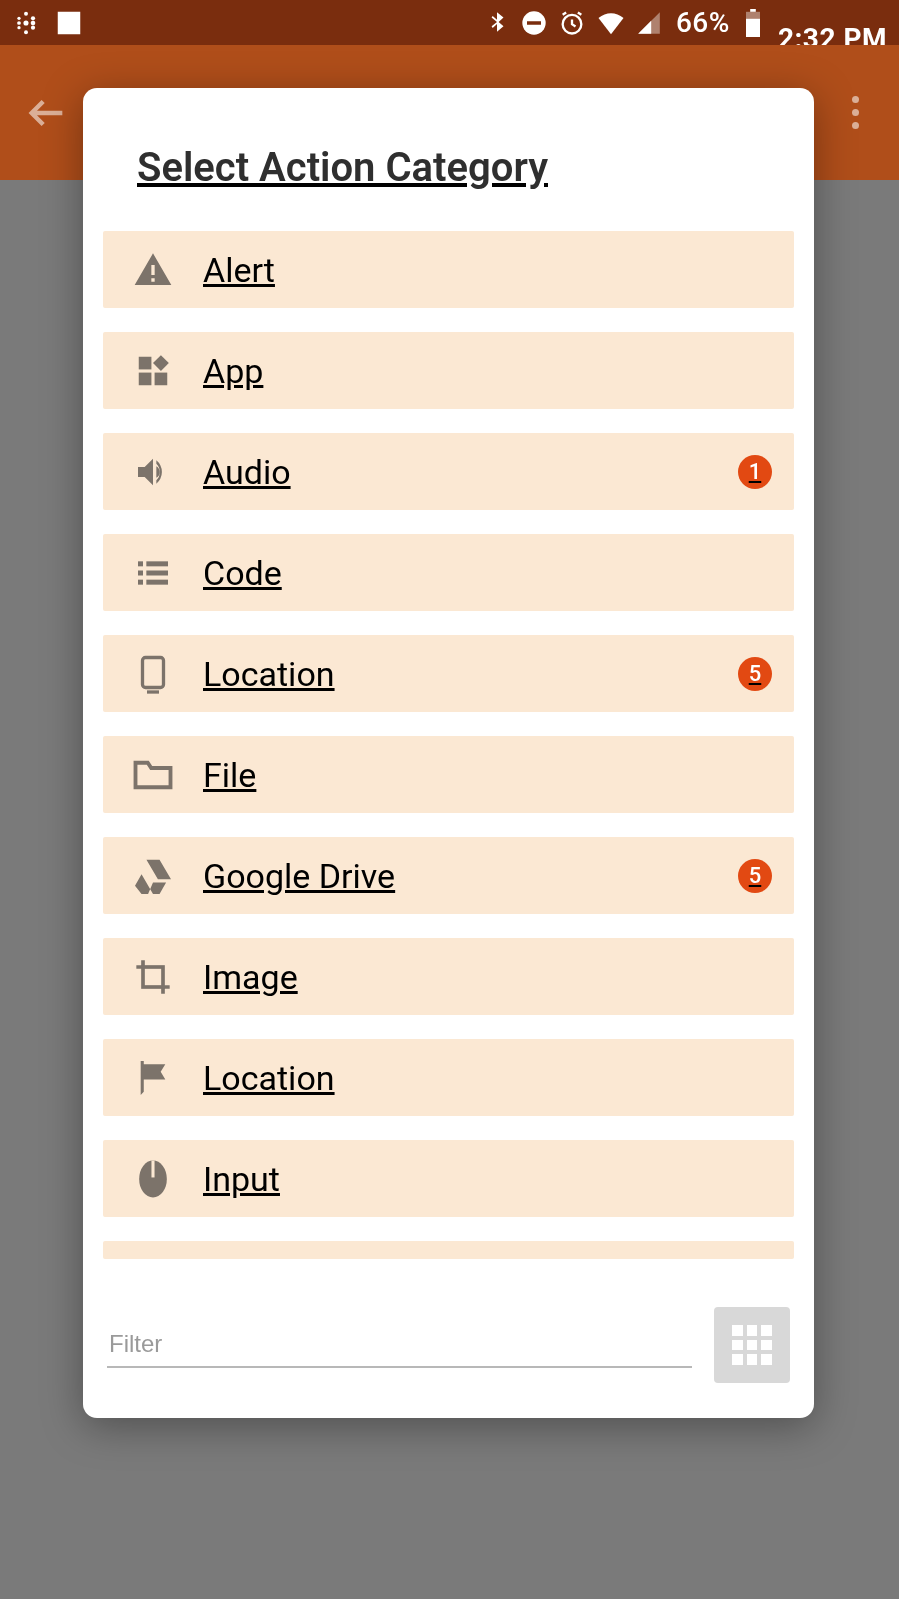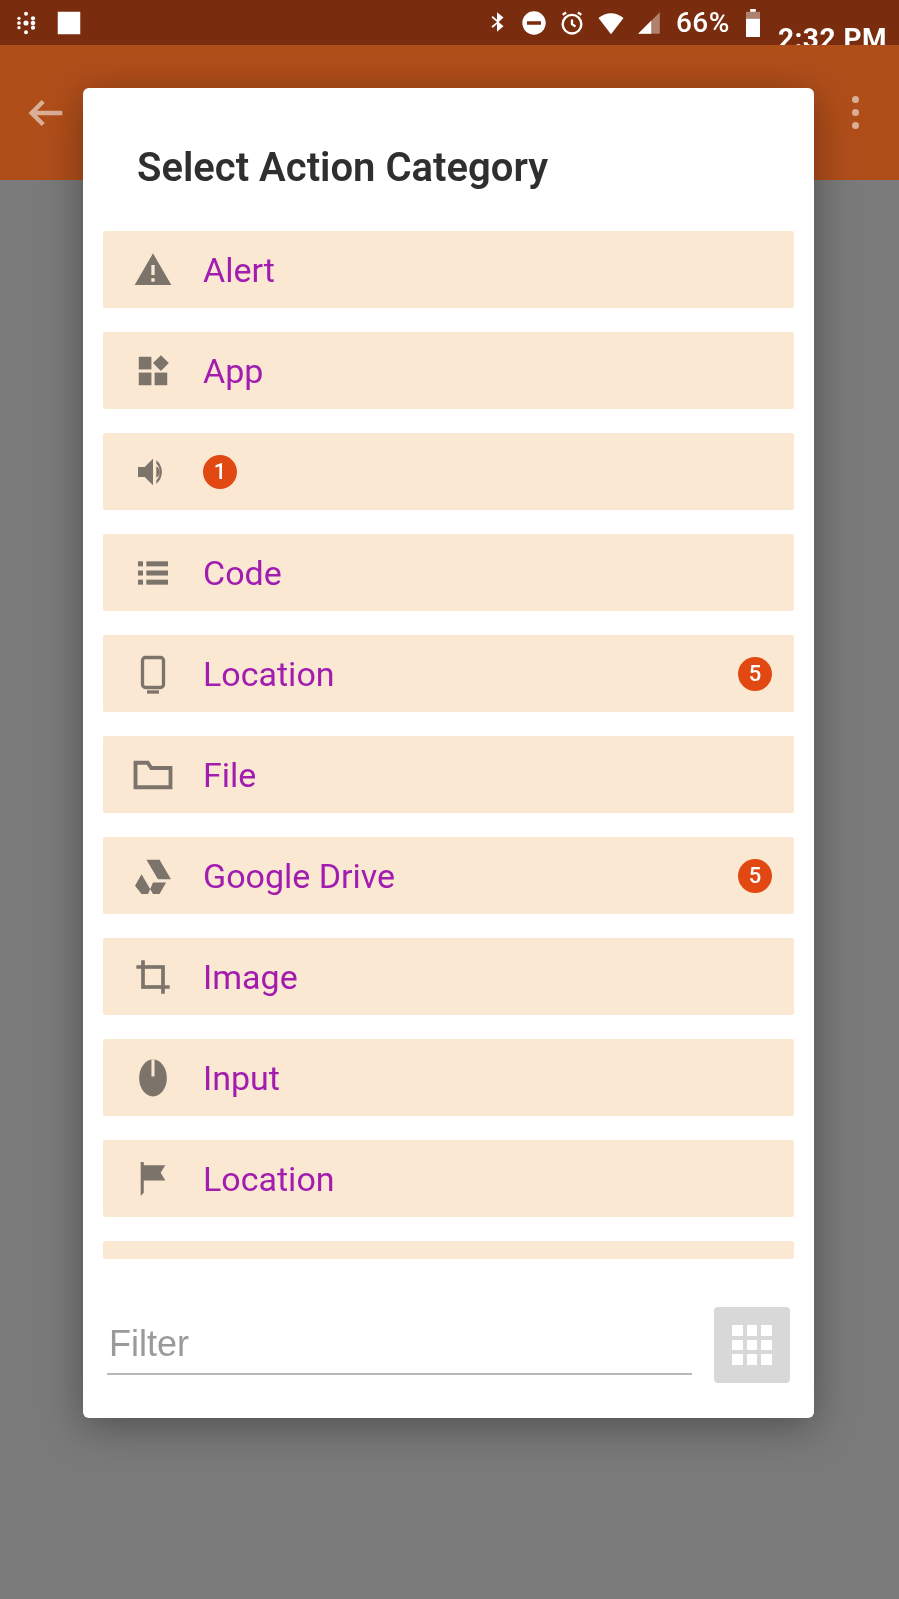--- a/index.html
+++ b/index.html
@@ -31,23 +31,23 @@
   .overflow span { width:7px; height:7px; background: rgba(255,255,255,0.55); border-radius:50%; display:block; }
 
   
   .bg-gray { position:absolute; top:180px; left:0; right:0; bottom:0; background:#7a7a7a; }
 
   
   .dialog {
     position: absolute;
     top: 88px; left: 83px; right: 85px; bottom: 181px;
     background: #fff;
-    border-radius: 6px;
+    border-radius: 14px;
     box-shadow: 0 8px 40px rgba(0,0,0,0.35);
-    display: flex; flex-direction: column;
+    display: flex; flex-direction: column; text-decoration: underline;
   }
   .dialog-title {
     font-size: 40px; font-weight: 600; color: #2f2f2f;
     padding: 56px 40px 40px 54px;
   }
   .dialog-list {
     flex: 1 1 auto; overflow: hidden;
     padding: 0 20px;
     display:flex; flex-direction:column; gap:24px;
   }
@@ -57,42 +57,42 @@
     display: flex; align-items: center;
     border-radius: 2px;
     cursor: pointer;
   }
   .cat-item.peek { height: 18px; align-items:flex-start; overflow:hidden; }
   .cat-icon {
     width: 100px; display:flex; align-items:center; justify-content:center;
     color: #7c736a;
   }
   .cat-label {
-    font-size: 34px; color: #a21caf; flex: 1 1 auto;
+    font-size: 34px; color: #000000; flex: 1 1 auto;
   }
   .cat-badge {
     width: 34px; height: 34px; border-radius: 50%;
     background: #e24912; color:#fff;
     display:flex; align-items:center; justify-content:center;
     font-size: 22px; font-weight: 500;
     margin-right: 22px;
   }
 
   
   .dialog-footer {
     height: 140px;
     display:flex; align-items:center;
     padding: 0 24px 6px 24px;
     gap: 22px;
   }
   .filter-wrap { flex:1 1 auto; }
   .filter-input {
     width: 100%;
     border: none; border-bottom: 2px solid #b8b8b8;
-    font-size: 36px; color:#333;
+    font-size: 24px; color:#333;
     padding: 8px 2px;
     outline: none;
     background: transparent;
   }
   .filter-input::placeholder { color: #9a9a9a; }
   .grid-btn {
     width: 76px; height: 76px;
     background: #d8d8d8; border:none; border-radius:4px;
     display:flex; align-items:center; justify-content:center;
     cursor:pointer;
@@ -209,20 +209,21 @@
       </span>
       <span class="cat-label">App</span>
     </div>
 
     <div class="cat-item">
       <span class="cat-icon">
         <svg width="40" height="40" viewBox="0 0 24 24" fill="currentColor">
             <path d="M3 9v6h4l5 5V4L7 9H3zm13 3a4 4 0 0 0-2-3.5v7A4 4 0 0 0 16 12zm-2-7v2a7 7 0 0 1 0 10v2a9 9 0 0 0 0-14z"></path>
           </svg>
       </span>
+      <span class="cat-label">Audio</span>
       <span class="cat-badge">1</span>
     </div>
 
     <div class="cat-item">
       <span class="cat-icon">
         <svg width="40" height="40" viewBox="0 0 24 24" fill="currentColor">
             <rect x="3" y="5" width="3" height="3"></rect>
             <rect x="8" y="5" width="13" height="3"></rect>
             <rect x="3" y="10.5" width="3" height="3"></rect>
             <rect x="8" y="10.5" width="13" height="3"></rect>
@@ -268,37 +269,37 @@
         <svg width="40" height="40" viewBox="0 0 24 24" fill="none" stroke="currentColor" stroke-width="2.2">
             <path d="M6 2v4M2 6h4M18 22v-4M22 18h-4"></path>
             <rect x="6" y="6" width="12" height="12"></rect>
           </svg>
       </span>
       <span class="cat-label">Image</span>
     </div>
 
     <div class="cat-item">
       <span class="cat-icon">
+        <svg width="38" height="40" viewBox="0 0 24 26" fill="currentColor">
+            <path d="M4 2v22l2-2V14h14l-3-5 3-5H6V2H4z"></path>
+          </svg>
+      </span>
+      <span class="cat-label">Location</span>
+    </div>
+
+    <div class="cat-item">
+      <span class="cat-icon">
         <svg width="34" height="40" viewBox="0 0 20 26" fill="currentColor">
             <ellipse cx="10" cy="13" rx="9" ry="12"></ellipse>
             <line x1="10" y1="1" x2="10" y2="12" stroke="#fbe8d3" stroke-width="2"></line>
           </svg>
       </span>
       <span class="cat-label">Input</span>
     </div>
 
-    <div class="cat-item">
-      <span class="cat-icon">
-        <svg width="38" height="40" viewBox="0 0 24 26" fill="currentColor">
-            <path d="M4 2v22l2-2V14h14l-3-5 3-5H6V2H4z"></path>
-          </svg>
-      </span>
-      <span class="cat-label">Location</span>
-    </div>
-
     <div class="cat-item peek">
       <span class="cat-icon"></span>
     </div>
 
   </div>
 
   <div class="dialog-footer">
     <div class="filter-wrap">
       <input class="filter-input" type="text" placeholder="Filter" style="">
     </div>

